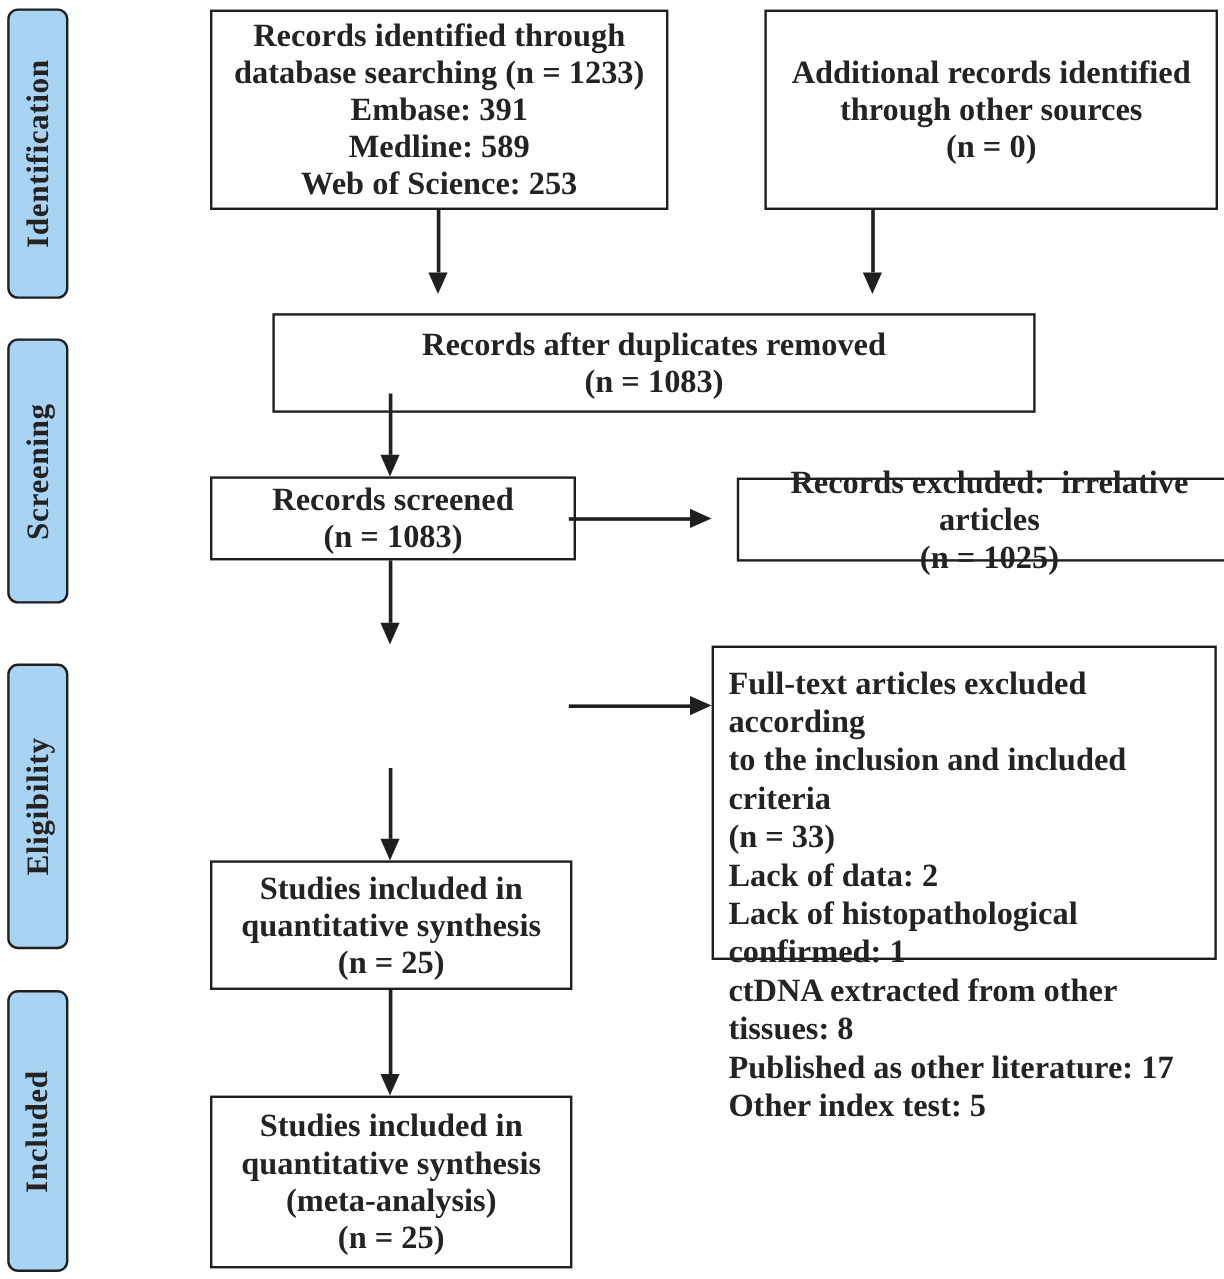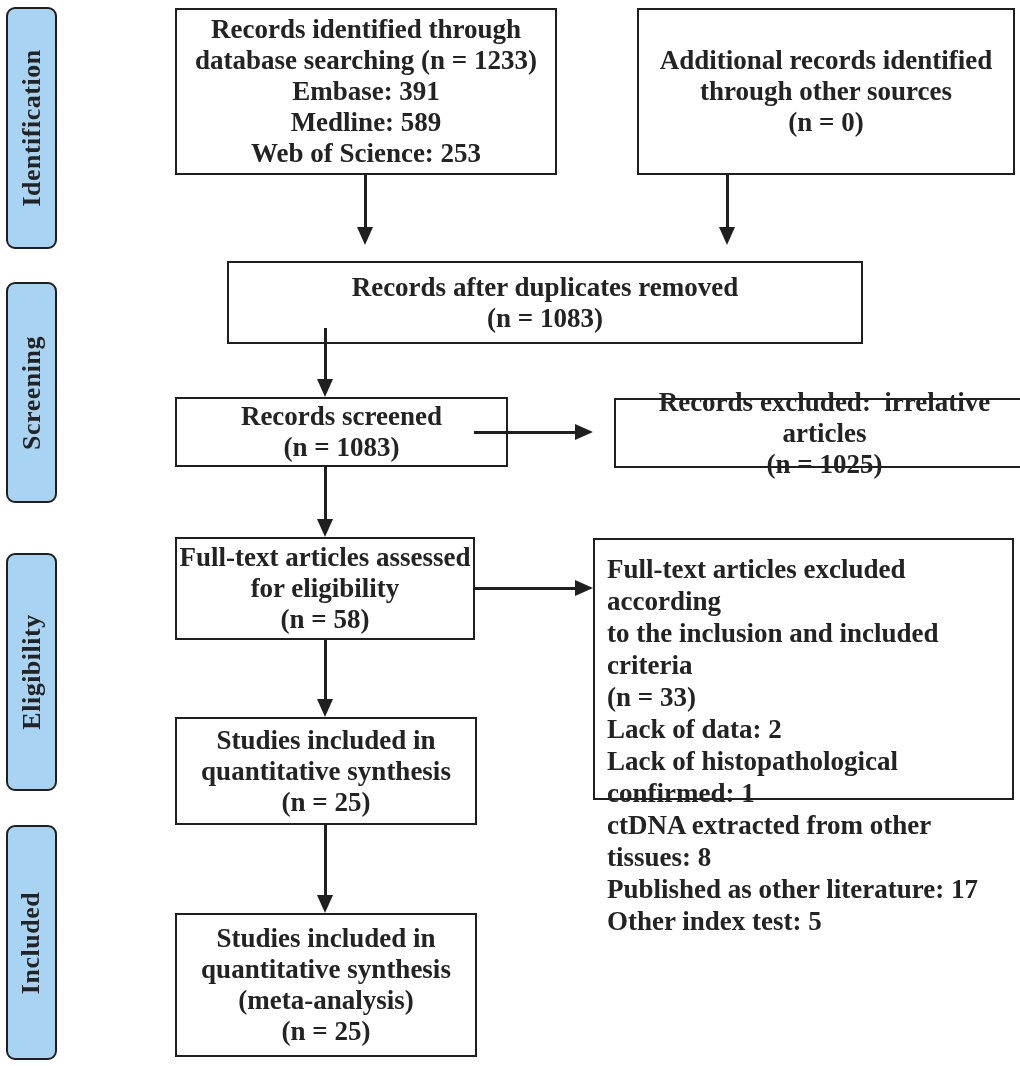--- a/index.html
+++ b/index.html
@@ -107,35 +107,30 @@
     <div class="line">Additional records identified</div>
     <div class="line">through other sources</div>
     <div class="line">(n = 0)</div>
   </div>
 
   <div class="fbox" style="left:227px;top:245px;width:636px;height:83px;margin-top:16px;">
     <div class="line">Records after duplicates removed</div>
     <div class="line">(n = 1083)</div>
   </div>
 
-  <div class="fbox" style="left:175px;top:397px;width:333px;height:70px;">
+  <div class="fbox" style="left:175px;top:397px;width:305px;height:70px;">
     <div class="line">Records screened</div>
     <div class="line">(n = 1083)</div>
   </div>
 
   <div class="fbox" style="left:593px;top:398px;width:421px;height:70px;margin-left:21px;">
     <div class="line">Records excluded:  irrelative articles</div>
     <div class="line">(n = 1025)</div>
   </div>
 
-  <div class="fbox" style="left:175px;top:537px;width:300px;height:103px;">
-    <div class="line">Full-text articles assessed</div>
-    <div class="line">for eligibility</div>
-    <div class="line">(n = 58)</div>
-  </div>
 
   <div class="fbox leftalign" style="left:593px;top:538px;width:421px;height:262px;">
     <div class="line">Full-text articles excluded according</div>
     <div class="line">to the inclusion and included criteria</div>
     <div class="line">(n = 33)</div>
     <div class="line">Lack of data: 2</div>
     <div class="line">Lack of histopathological confirmed: 1</div>
     <div class="line">ctDNA extracted from other tissues: 8</div>
     <div class="line">Published as other literature: 17</div>
     <div class="line">Other index test: 5</div>

